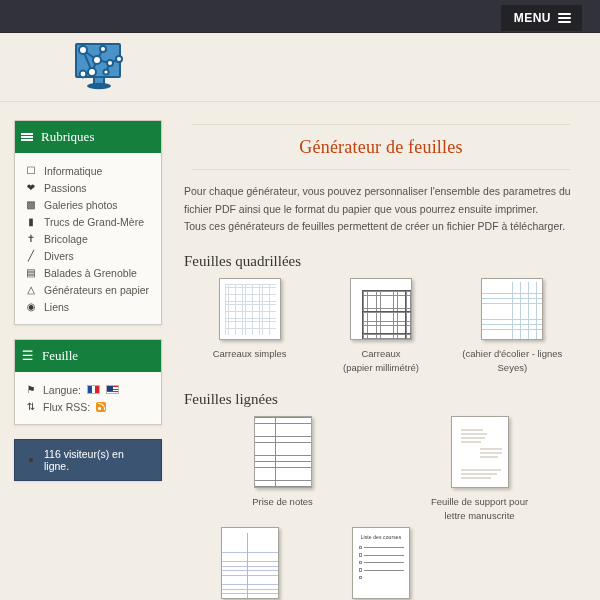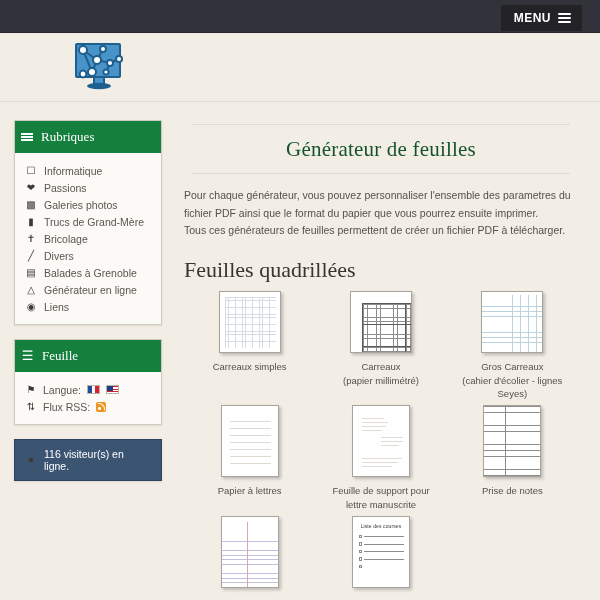--- a/index.html
+++ b/index.html
@@ -215,36 +215,36 @@
     padding: 0 22px 0 22px;
   }
   .title-wrap {
     border-top: 1px solid #e0dbd0;
     border-bottom: 1px solid #e0dbd0;
     margin: 4px 8px 0 8px;
     padding: 12px 0 11px 0;
   }
   .page-title {
     font-family: "Liberation Serif", serif;
-    font-size: 21px;
+    font-size: 18px;
     font-weight: normal;
-    color: #14532d;
+    color: #c2410c;
     text-align: center;
     letter-spacing: 0.2px;
   }
   .intro {
     margin-top: 13px;
     font-size: 10.5px;
     line-height: 1.68;
     color: #55514a;
   }
 
   .section-title {
     font-family: "Liberation Serif", serif;
-    font-size: 22px;
+    font-size: 15px;
     font-weight: normal;
     color: #38352f;
     margin: 17px 0 8px 0;
   }
 
   .thumb-row {
     display: flex;
     align-items: flex-start;
     margin-bottom: 4px;
   }
@@ -437,21 +437,21 @@
           <li>
             <span class="mi">╱</span>
             <span>Divers</span>
           </li>
           <li>
             <span class="mi">▤</span>
             <span>Balades à Grenoble</span>
           </li>
           <li>
             <span class="mi">△</span>
-            <span>Générateur en ligne</span>
+            <span>Générateurs en papier</span>
           </li>
           <li>
             <span class="mi">◉</span>
             <span>Liens</span>
           </li>
         </ul>
       </div>
     </div>
 
     <div class="panel">
@@ -518,36 +518,38 @@
           <div>(papier millimétré)</div>
         </div>
       </div>
 
       <div class="thumb-cell">
         <div class="thumb">
           <span class="pat-seyes-h"></span>
           <span class="pat-seyes-v"></span>
         </div>
         <div class="caption">
-          <div>Gros Carreaux</div>
           <div>(cahier d'écolier - lignes Seyes)</div>
         </div>
       </div>
 
     </div>
 
+    <h2 class="section-title">Feuilles lignées</h2>
 
     <div class="thumb-row">
+
 
       <div class="thumb-cell">
         <div class="thumb tall">
-          <span class="pat-lines-soft"></span>
+          <span class="pat-notes-h"></span>
+          <span class="pat-notes-v"></span>
         </div>
         <div class="caption">
-          <div>Papier à lettres</div>
+          <div>Prise de notes</div>
           <div></div>
         </div>
       </div>
 
       <div class="thumb-cell">
         <div class="thumb tall">
           <span class="pat-support">
             <i style="left:9px; top:12px; width:22px;"></i>
             <i style="left:9px; top:16px; width:26px;"></i>
             <i style="left:9px; top:20px; width:24px;"></i>
@@ -556,31 +558,20 @@
             <i style="left:28px; top:35px; width:22px;"></i>
             <i style="left:28px; top:39px; width:18px;"></i>
             <i style="left:9px; top:52px; width:40px;"></i>
             <i style="left:9px; top:56px; width:36px;"></i>
             <i style="left:9px; top:60px; width:30px;"></i>
           </span>
         </div>
         <div class="caption">
           <div>Feuille de support pour</div>
           <div>lettre manuscrite</div>
-        </div>
-      </div>
-
-      <div class="thumb-cell">
-        <div class="thumb tall">
-          <span class="pat-notes-h"></span>
-          <span class="pat-notes-v"></span>
-        </div>
-        <div class="caption">
-          <div>Prise de notes</div>
-          <div></div>
         </div>
       </div>
 
     </div>
 
     <div class="thumb-row">
 
       <div class="thumb-cell">
         <div class="thumb tall">
           <span class="pat-lined-blue"></span>

